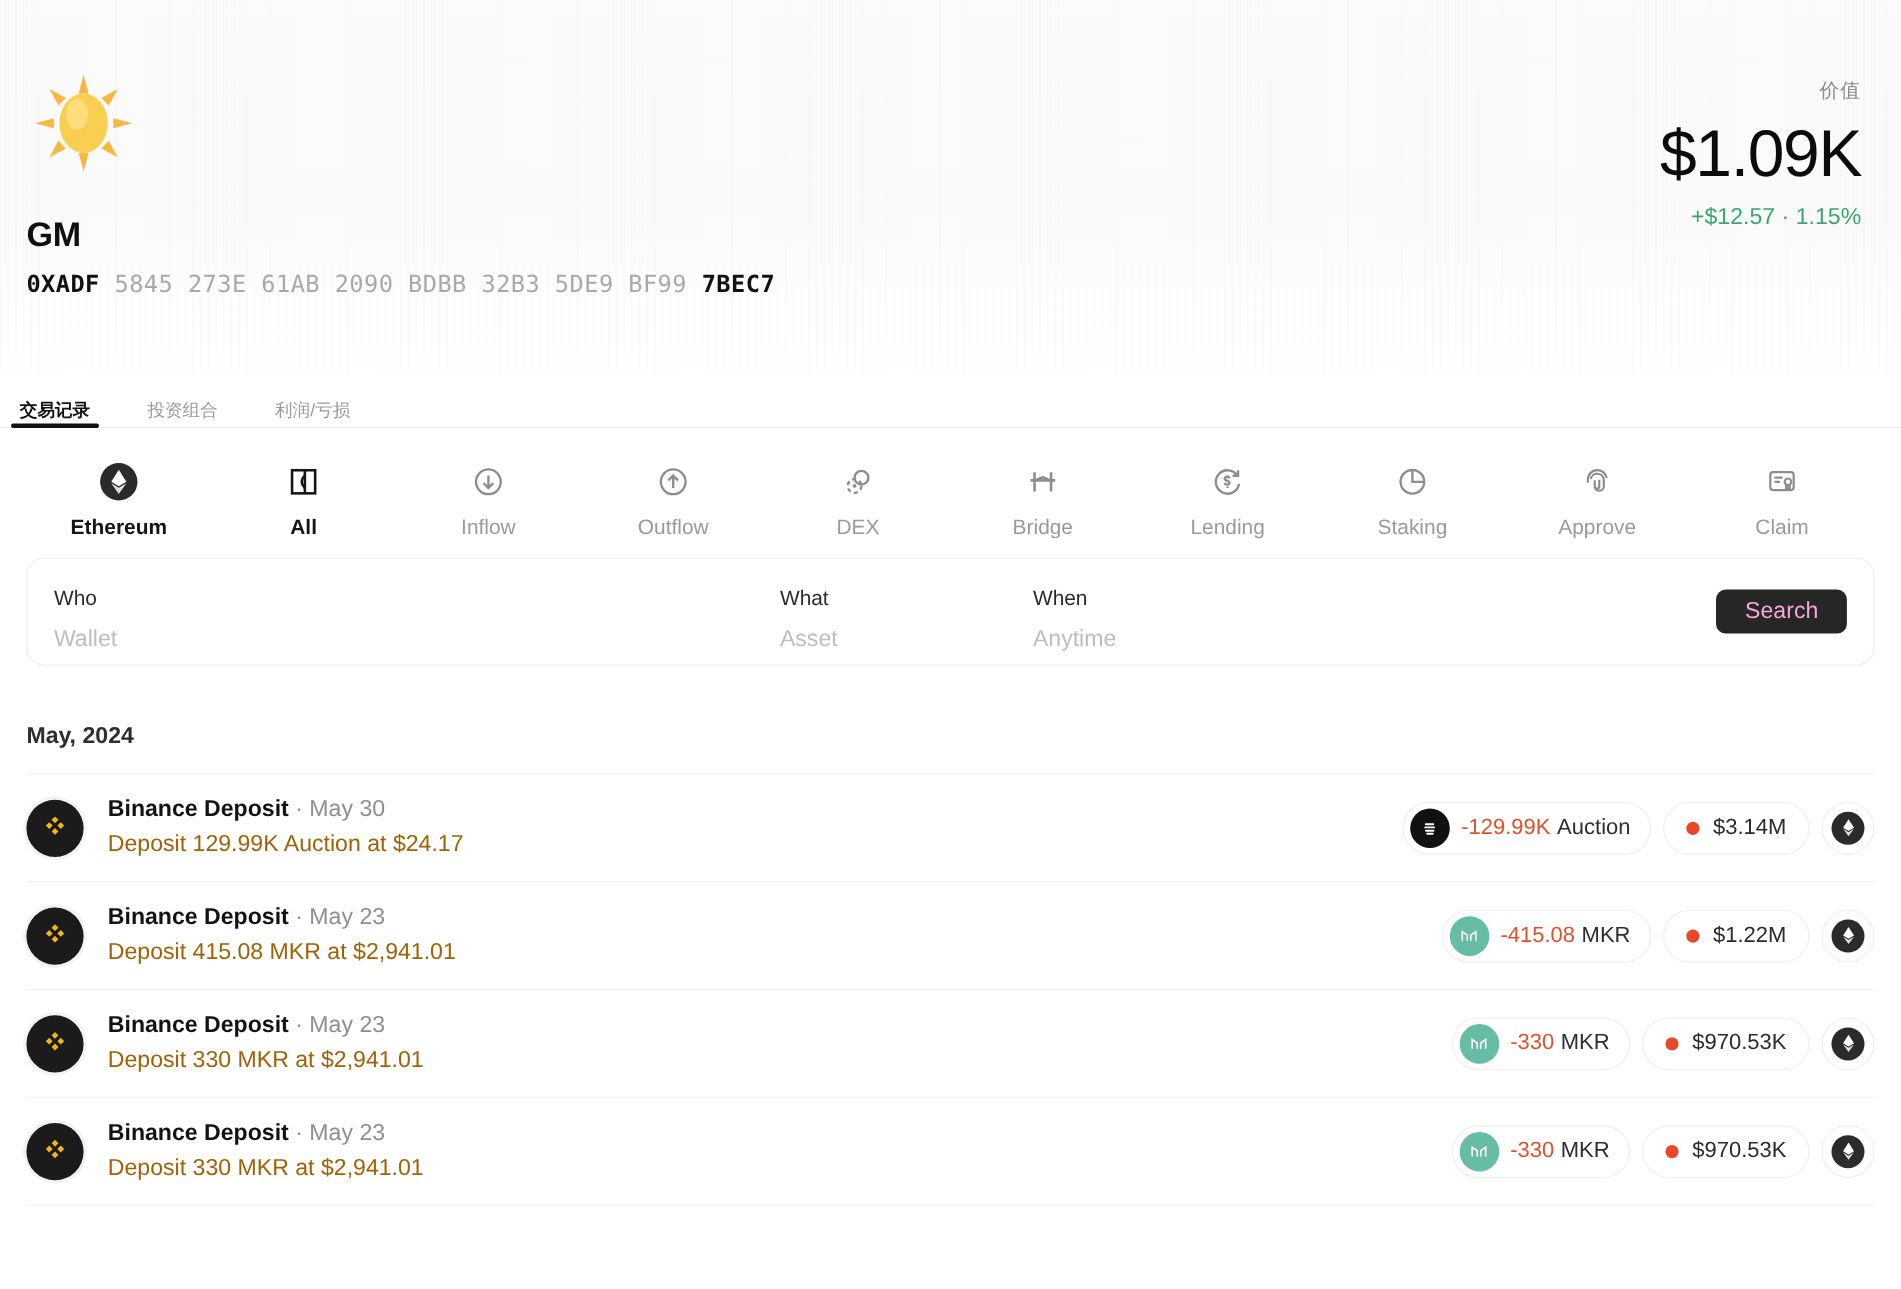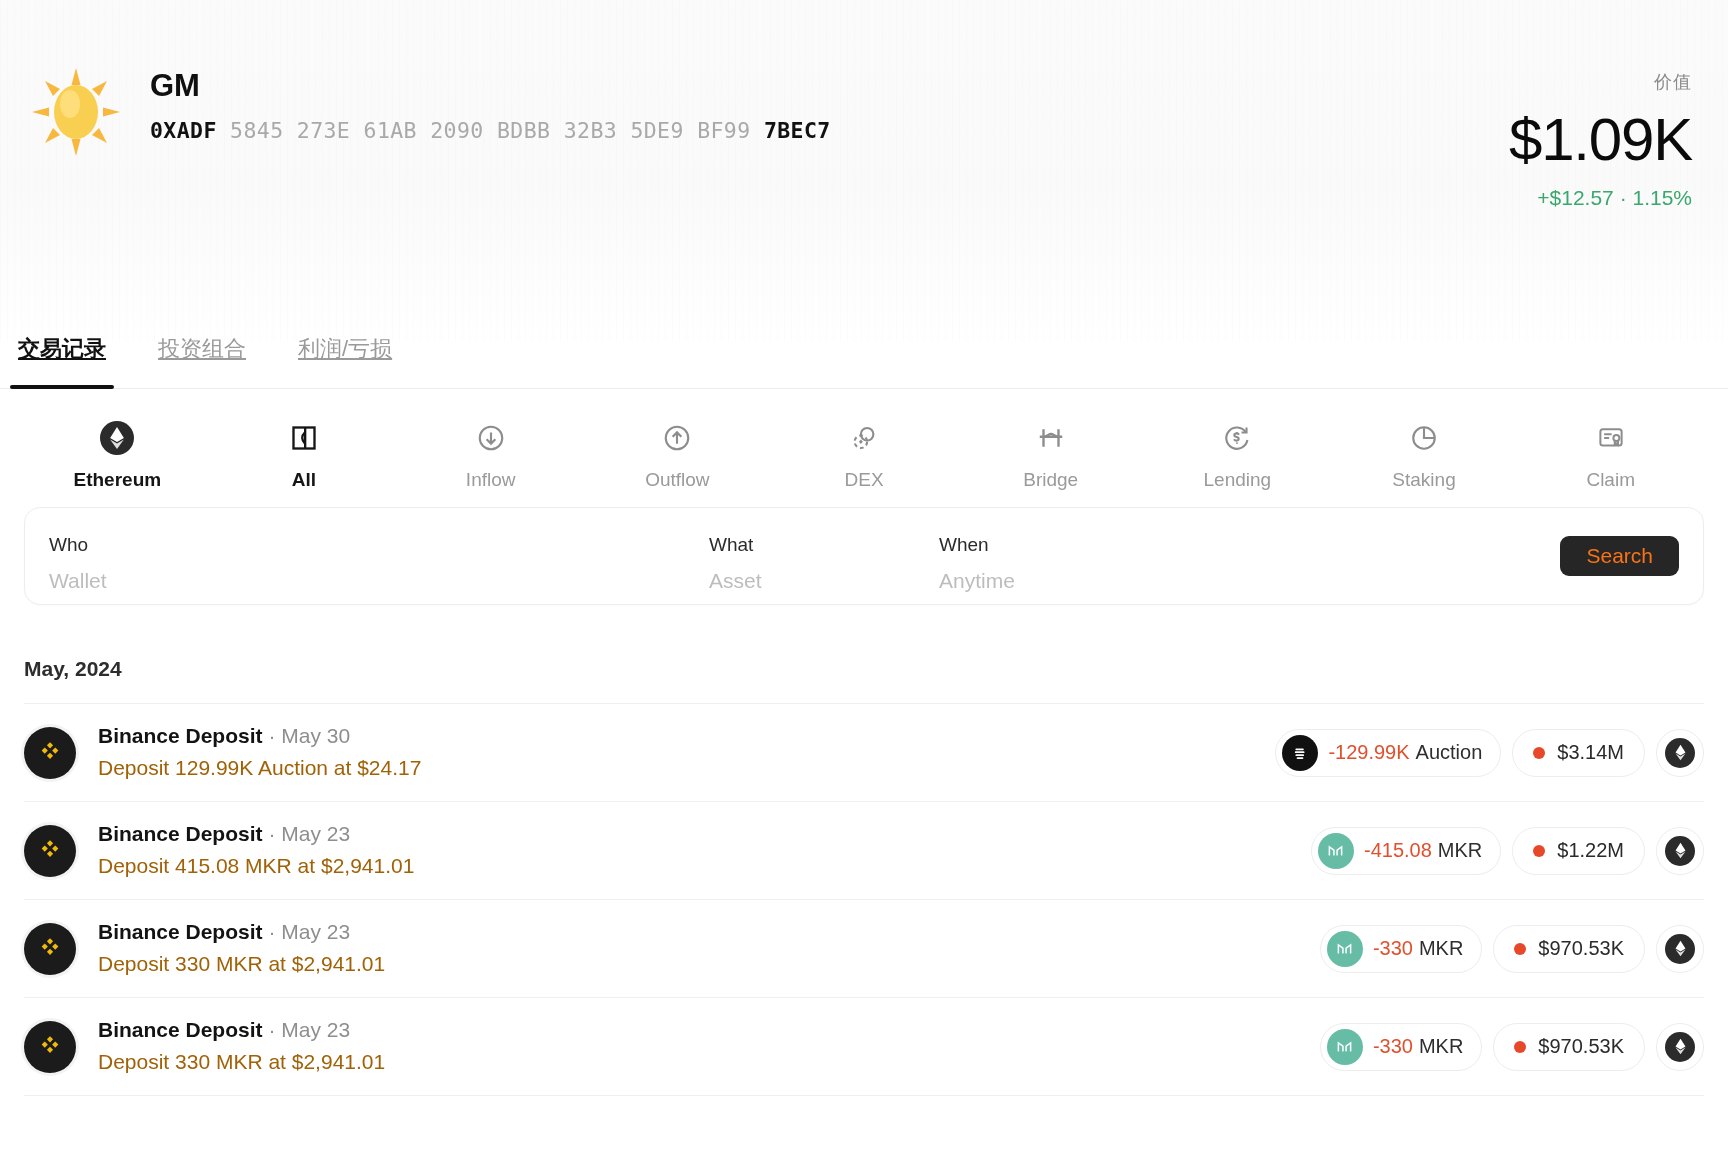--- a/index.html
+++ b/index.html
@@ -17,21 +17,21 @@
     position: relative;
     height: 341px;
     background: linear-gradient(180deg,#fbfbfb 0%, #fafafa 55%, #ffffff 100%);
     padding: 58px 36px 0 24px;
   }
   .header::after{
     content:"";position:absolute;left:0;top:0;right:0;bottom:0;
     background:repeating-linear-gradient(90deg, rgba(0,0,0,0.012) 0 1px, rgba(0,0,0,0) 1px 7px);
     pointer-events:none;
   }
-  .id-row { display:flex; align-items:flex-start; gap:22px; position:relative; z-index:2;}
+  .id-row { display:flex; align-items:flex-start; gap:22px; position:relative; z-index:2;flex-direction:column;}
   .avatar {
     width:104px;height:104px;flex:0 0 104px;
     display:flex;align-items:center;justify-content:center;
     font-size:76px;line-height:1;
     margin-top:2px;
   }
   .who { padding-top:10px; }
   .gm-name {
     font-size:31px;font-weight:700;color:#101010;letter-spacing:-0.2px;
     line-height:1.15;
@@ -56,22 +56,22 @@
   
   .tabs{
     position:relative;
     display:flex;align-items:flex-end;gap:36px;
     padding:0 0 0 10px;
     height:48px;
     border-bottom:1px solid #ededed;
     background:#fff;
   }
   .tab{
-    font-size:22px;color:#9a9a9a;padding:0 8px 24px 8px;cursor:pointer;
-    position:relative;white-space:nowrap;text-decoration:underline;
+    font-size:16px;color:#9a9a9a;padding:0 8px 4px 8px;cursor:pointer;
+    position:relative;white-space:nowrap;
   }
   .tab.active{ color:#111;font-weight:700; }
   .tab.active::after{
     content:"";position:absolute;left:0;right:0;bottom:-1px;height:4px;background:#111;border-radius:2px;
   }
 
   
   .content{ padding:0 24px; }
   .filters{
     display:flex;align-items:flex-start;
@@ -100,21 +100,21 @@
     position:relative;
   }
   .sfield{ padding:26px 0 0 24px; }
   .sfield.who{ width:660px; }
   .sfield.what{ width:230px; }
   .sfield.when{ width:300px; }
   .sf-label{ font-size:19px;color:#2b2b2b; }
   .sf-value{ margin-top:13px;font-size:21px;color:#bdbdbd; }
   .search-btn{
     position:absolute;right:24px;top:50%;transform:translateY(-50%);
-    background:#262626;color:#f97316;border:none;border-radius:9px;
+    background:#262626;color:#f9a8d4;border:none;border-radius:9px;
     font-size:21px;font-family:inherit;
     padding:8px 26px;cursor:pointer;
   }
 
   
   .month{
     margin-top:52px;font-size:21px;color:#2d2d2d;padding-bottom:22px;
     border-bottom:1px solid #efefef;
     font-weight:bold;
   }
@@ -285,20 +285,30 @@
       <div class="filter">
         <span class="gl">
           <svg width="30" height="30" viewBox="0 0 24 24" fill="none" stroke="currentColor" stroke-width="1.7">
             <circle cx="12" cy="12" r="8.6"></circle>
             <path d="M12 3.4V12h8.6"></path>
           </svg>
         </span>
         <span class="lb">Staking</span>
       </div>
 
+      <div class="filter">
+        <span class="gl">
+          <svg width="30" height="30" viewBox="0 0 24 24" fill="none" stroke="currentColor" stroke-width="1.6">
+            <path d="M7.3 10a4.8 4.8 0 0 1 9.5.6v4.6a3.3 3.3 0 0 1-6.6 0v-4.3"></path>
+            <path d="M13.5 10.5v4.9a1.5 1.5 0 0 1-3 0"></path>
+            <path d="M5.2 12.6V10a6.9 6.9 0 0 1 13.7-.7"></path>
+          </svg>
+        </span>
+        <span class="lb">Approve</span>
+      </div>
 
       <div class="filter">
         <span class="gl">
           <svg width="30" height="30" viewBox="0 0 24 24" fill="none" stroke="currentColor" stroke-width="1.6">
             <rect x="3.5" y="5" width="17" height="13" rx="2"></rect>
             <path d="M6.5 9h6M6.5 12h4"></path>
             <circle cx="16.3" cy="12" r="2.4"></circle>
             <path d="M15 14.2v3l1.3-.9 1.3.9v-3"></path>
           </svg>
         </span>

